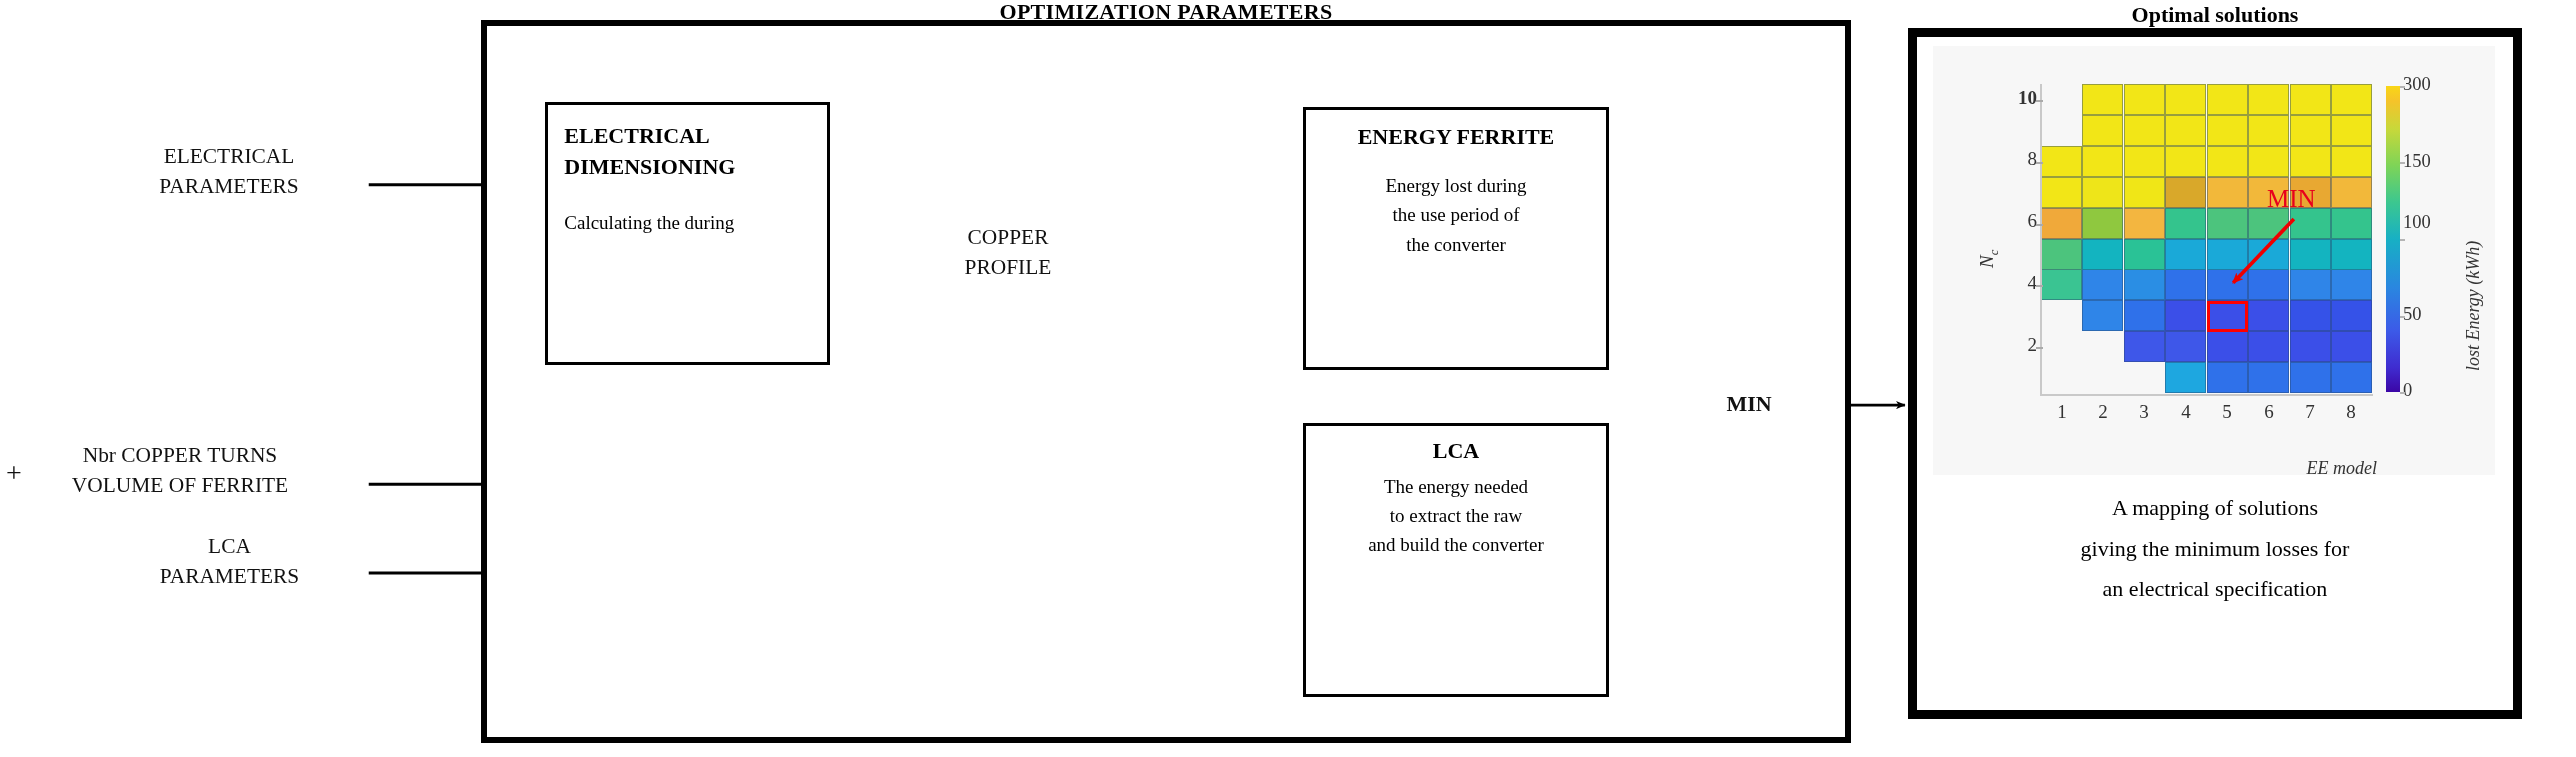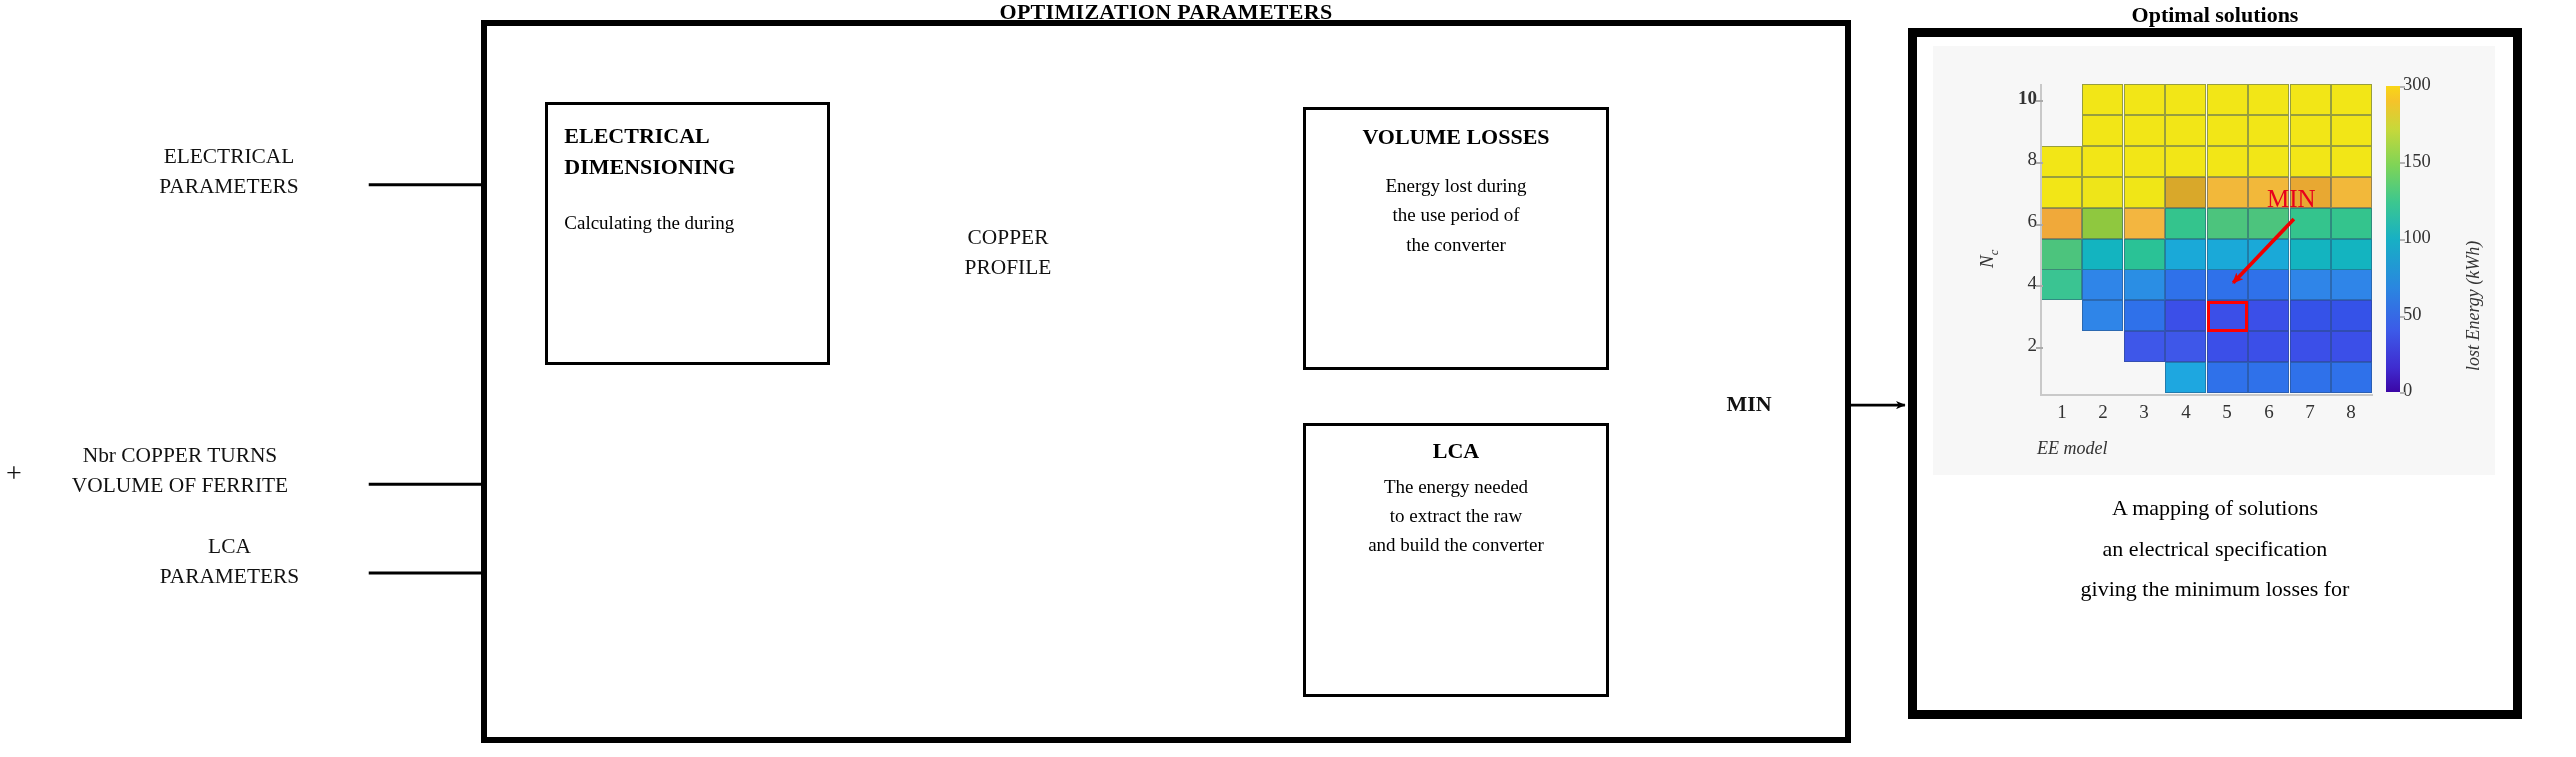--- a/index.html
+++ b/index.html
@@ -56,21 +56,21 @@
   #plot{position:absolute;left:108px;top:38px;width:331px;height:309px;background:#f7f7f7;}
   .hm-cell{position:absolute;box-sizing:border-box;border:0.7px solid rgba(40,70,110,.45);}
   #plot-spine-l{position:absolute;left:107px;top:38px;width:2.2px;height:311px;background:#c9c9c9;}
   #plot-spine-b{position:absolute;left:107px;top:348px;width:333px;height:2.2px;background:#c9c9c9;}
 
   .ytick{position:absolute;right:0;width:43px;text-align:right;font-size:19px;color:#333;}
   .ytick-m{position:absolute;width:6.7px;height:1.5px;background:#aaa;}
   .xtick{position:absolute;width:44px;text-align:center;font-size:19px;color:#333;}
   #ylabel{position:absolute;font-size:19px;font-style:italic;color:#333;
           transform:rotate(-90deg);transform-origin:left top;white-space:nowrap;}
-  #xlabel{position:absolute;font-size:18px;font-style:italic;color:#333;width:340px;text-align:left;}
+  #xlabel{position:absolute;font-size:18px;font-style:italic;color:#333;width:340px;text-align:right;margin-top:20px;}
 
   
   #cbar{position:absolute;left:453px;top:40px;width:14px;height:306px;
         background:linear-gradient(to top,#3b06a6 0%,#3f2cd0 8%,#3c5ae8 20%,#2a86e0 34%,#17b0c4 50%,#3cc78f 62%,#7ed457 74%,#c8d83a 86%,#f5c32a 95%,#f9d616 100%);}
   .cbtick{position:absolute;left:470px;font-size:18.5px;color:#333;}
   .cbtickm{position:absolute;left:467px;width:5.2px;height:1.5px;background:#b5b5b5;}
   #cblabel{position:absolute;font-size:18px;font-style:italic;color:#333;
            transform:rotate(-90deg);transform-origin:left top;white-space:nowrap;}
 
   
@@ -122,21 +122,21 @@
     <div>ELECTRICAL</div>
     <div>DIMENSIONING</div>
   </div>
   <div class="sub">
     <div>Calculating the during</div>
   </div>
 </div>
 
 <div class="pbox" id="box-el">
   <div class="ttl">
-    <div>VOLUME LOSSES</div>
+    <div>ENERGY FERRITE</div>
   </div>
   <div class="sub">
     <div>Energy lost during</div>
     <div>the use period of</div>
     <div>the converter</div>
   </div>
 </div>
 
 <div class="pbox" id="box-lca">
   <div class="ttl">
@@ -284,26 +284,26 @@
     <div class="xtick" style="left: 189px; top: 355px;">3</div>
     <div class="xtick" style="left: 231px; top: 355px;">4</div>
     <div class="xtick" style="left: 272px; top: 355px;">5</div>
     <div class="xtick" style="left: 314px; top: 355px;">6</div>
     <div class="xtick" style="left: 355px; top: 355px;">7</div>
     <div class="xtick" style="left: 396px; top: 355px;">8</div>
     <div class="cbtick" style="top: 334px;">0</div>
     <div class="cbtickm" style="top: 346px;"></div>
     <div class="cbtick" style="top: 258px;">50</div>
     <div class="cbtickm" style="top: 270px;"></div>
-    <div class="cbtick" style="top: 181px;">100</div>
+    <div class="cbtick" style="top: 166px;">100</div>
     <div class="cbtickm" style="top: 193px;"></div>
     <div class="cbtick" style="top: 105px;">150</div>
     <div class="cbtickm" style="top: 116px;"></div>
     <div class="cbtick" style="top: 28px;">300</div>
     <div class="cbtickm" style="top: 40px;"></div>
   </div>
 
 <div id="opt-caption">
   <div>A mapping of  solutions</div>
+  <div>giving the minimum losses for</div>
   <div>an electrical specification</div>
-  <div>giving the minimum losses for</div>
 </div>
 
 
 </body></html>

